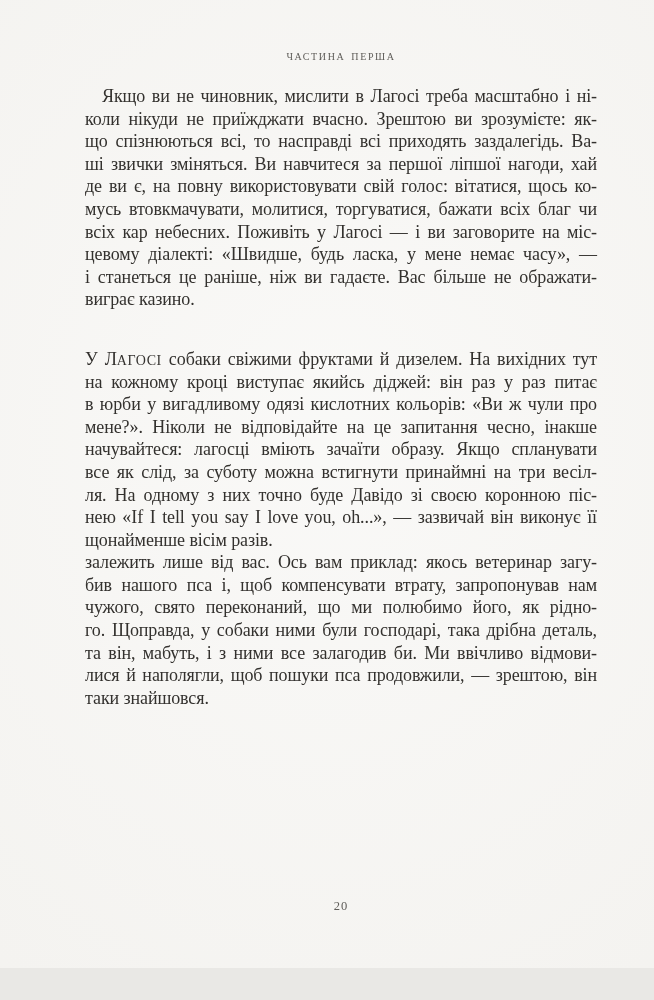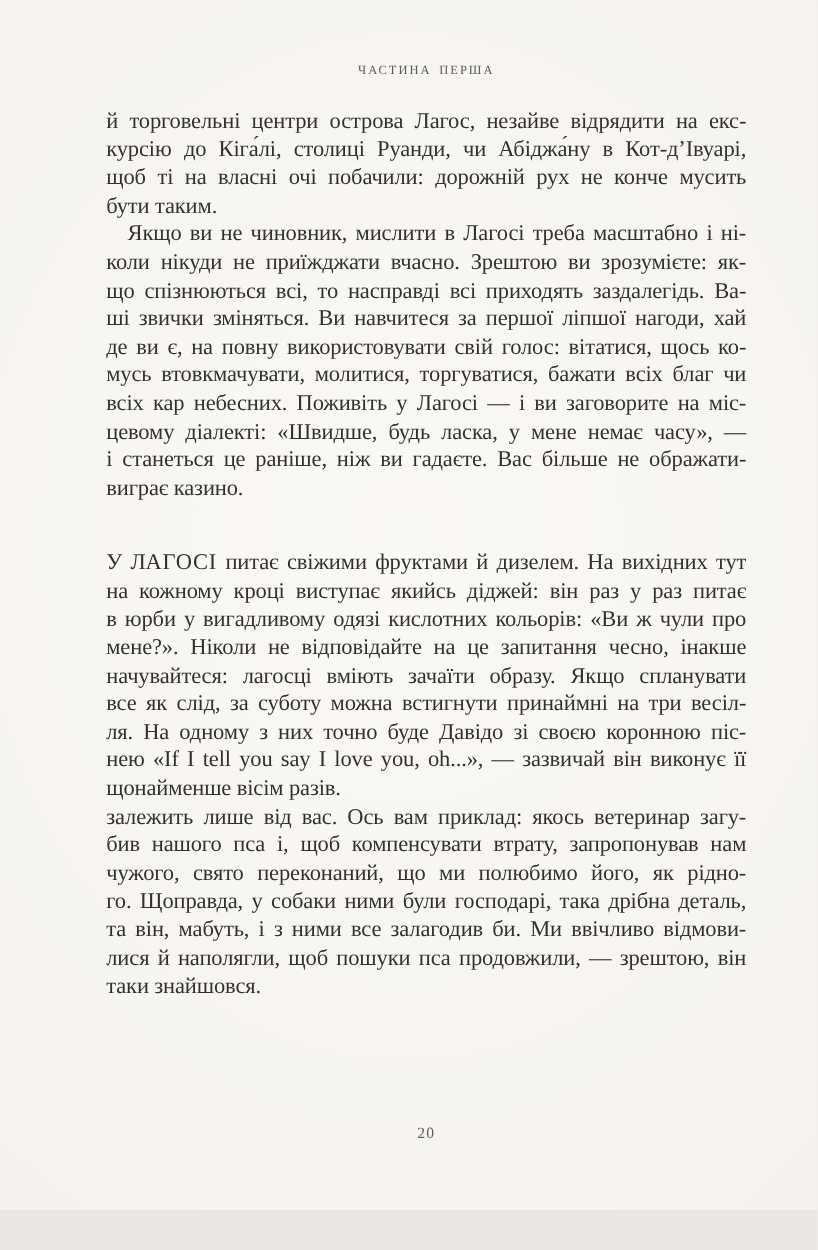--- a/index.html
+++ b/index.html
@@ -46,21 +46,21 @@
     white-space: normal;
     overflow: visible;
   }
   .line.last {
     text-align-last: left;
   }
   .line.indent {
     text-indent: 17px;
   }
   .sc {
-    font-size: 18px;
+    font-size: 14px;
     letter-spacing: 0.6px;
   }
   .section-gap { height: 37px; }
   .page-number {
     position: absolute;
     top: 899px; left: 85px; width: 512px;
     text-align: center;
     font-size: 12.5px;
     letter-spacing: 1px;
     color: var(--muted, #5e5c58);
@@ -68,44 +68,38 @@
 </style>
 </head>
 <body>
 
 <div class="page">
 
   <div class="running-header">ЧАСТИНА ПЕРША</div>
 
   <div class="body-text">
 
-    <div class="paragraph">
-      <div class="line">й торговельні центри острова Лагос, незайве відрядити на екс-</div>
-      <div class="line">курсію до Кіга́лі, столиці Руанди, чи Абіджа́ну в Кот-д’Івуарі,</div>
-      <div class="line">щоб ті на власні очі побачили: дорожній рух не конче мусить</div>
-      <div class="line last">бути таким.</div>
-    </div>
 
     <div class="paragraph">
       <div class="line indent">Якщо ви не чиновник, мислити в Лагосі треба масштабно і ні-</div>
       <div class="line">коли нікуди не приїжджати вчасно. Зрештою ви зрозумієте: як-</div>
       <div class="line">що спізнюються всі, то насправді всі приходять заздалегідь. Ва-</div>
       <div class="line">ші звички зміняться. Ви навчитеся за першої ліпшої нагоди, хай</div>
       <div class="line">де ви є, на повну використовувати свій голос: вітатися, щось ко-</div>
       <div class="line">мусь втовкмачувати, молитися, торгуватися, бажати всіх благ чи</div>
       <div class="line">всіх кар небесних. Поживіть у Лагосі — і ви заговорите на міс-</div>
       <div class="line">цевому діалекті: «Швидше, будь ласка, у мене немає часу», —</div>
       <div class="line">і станеться це раніше, ніж ви гадаєте. Вас більше не ображати-</div>
       <div class="line last">виграє казино.</div>
     </div>
 
     <div class="section-gap"></div>
 
     <div class="paragraph">
-      <div class="line"><span>У Л</span><span class="sc">АГОСІ</span><span> питає свіжими фруктами й дизелем. На вихідних тут</span></div>
+      <div class="line"><span>У Л</span><span class="sc">АГОСІ</span><span> собаки свіжими фруктами й дизелем. На вихідних тут</span></div>
       <div class="line">на кожному кроці виступає якийсь діджей: він раз у раз питає</div>
       <div class="line">в юрби у вигадливому одязі кислотних кольорів: «Ви ж чули про</div>
       <div class="line">мене?». Ніколи не відповідайте на це запитання чесно, інакше</div>
       <div class="line">начувайтеся: лагосці вміють зачаїти образу. Якщо спланувати</div>
       <div class="line">все як слід, за суботу можна встигнути принаймні на три весіл-</div>
       <div class="line">ля. На одному з них точно буде Давідо зі своєю коронною піс-</div>
       <div class="line">нею «If I tell you say I love you, oh...», — зазвичай він виконує її</div>
       <div class="line last">щонайменше вісім разів.</div>
     </div>
 

